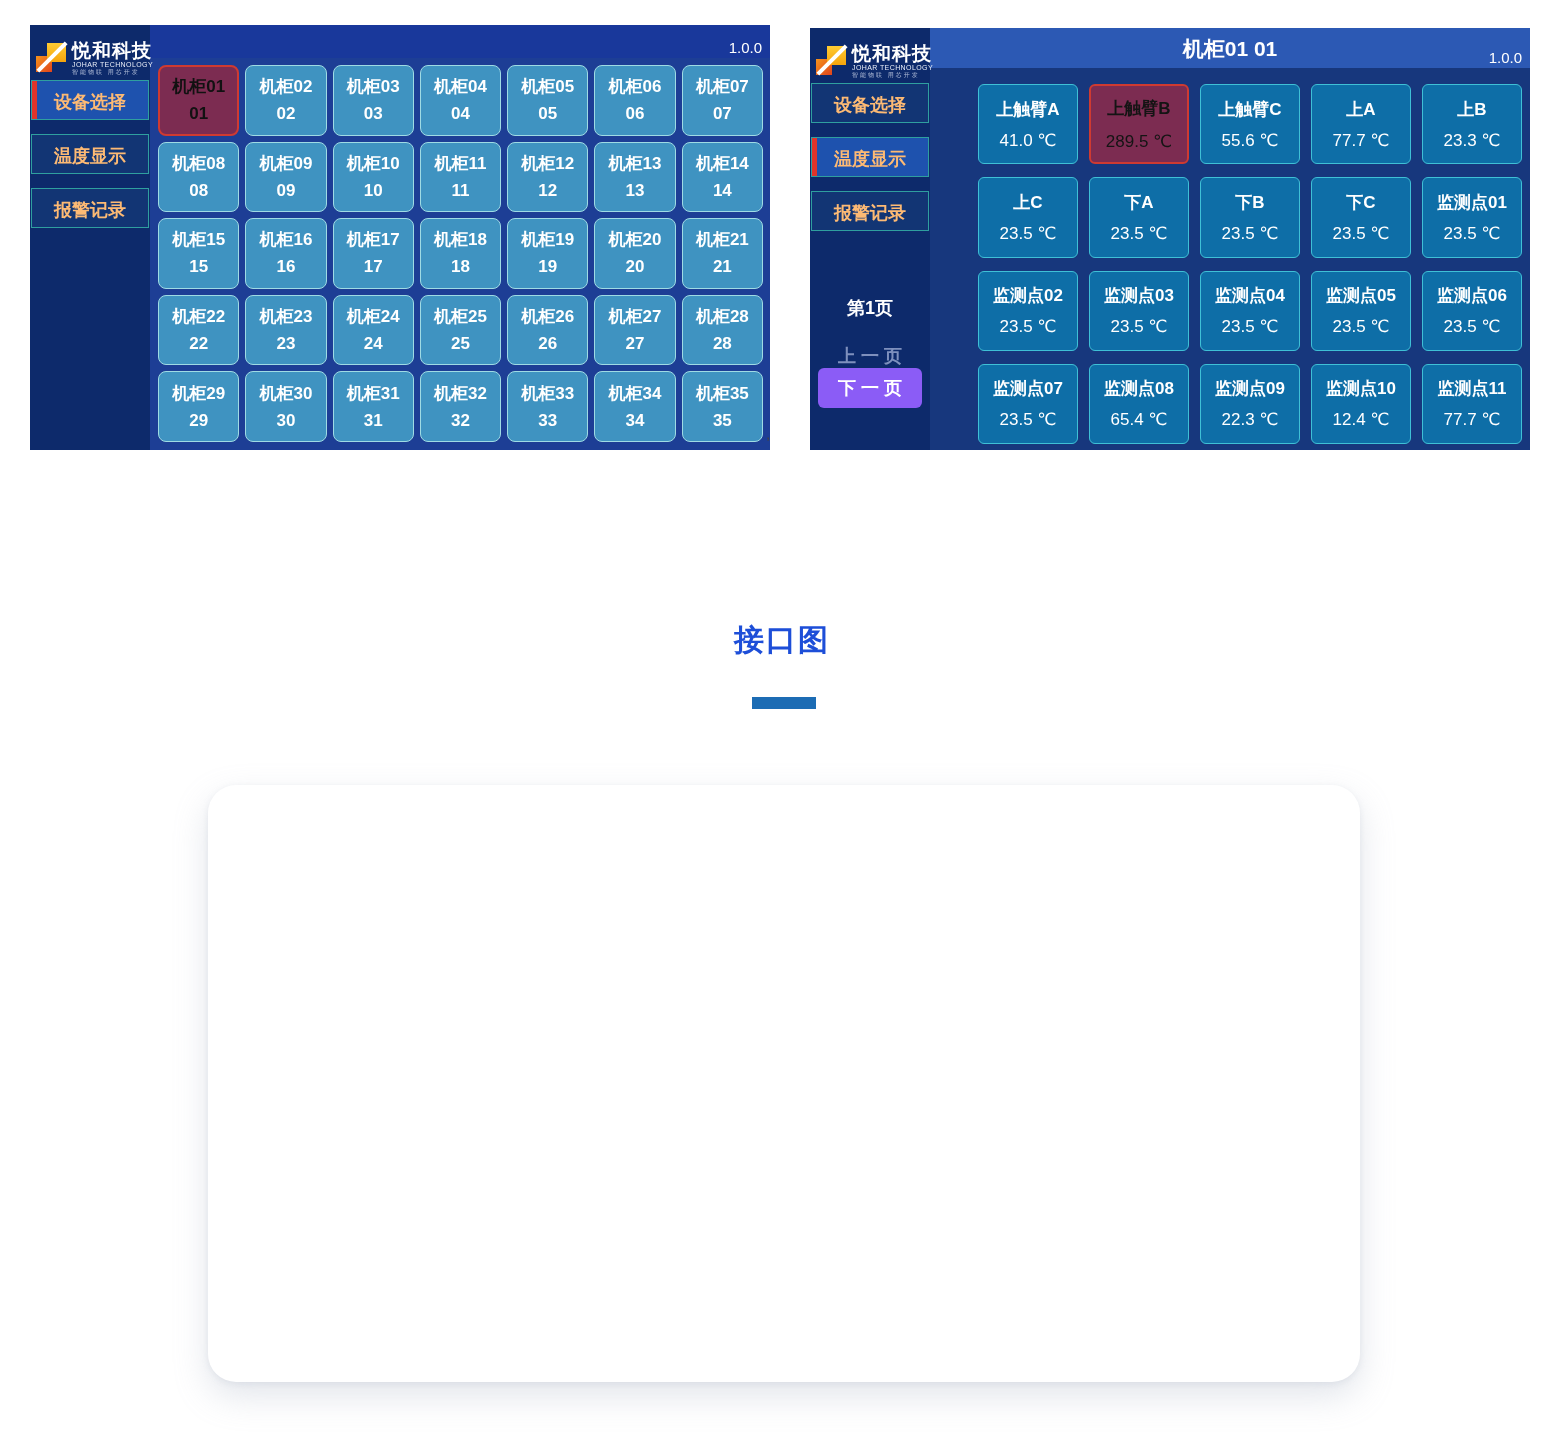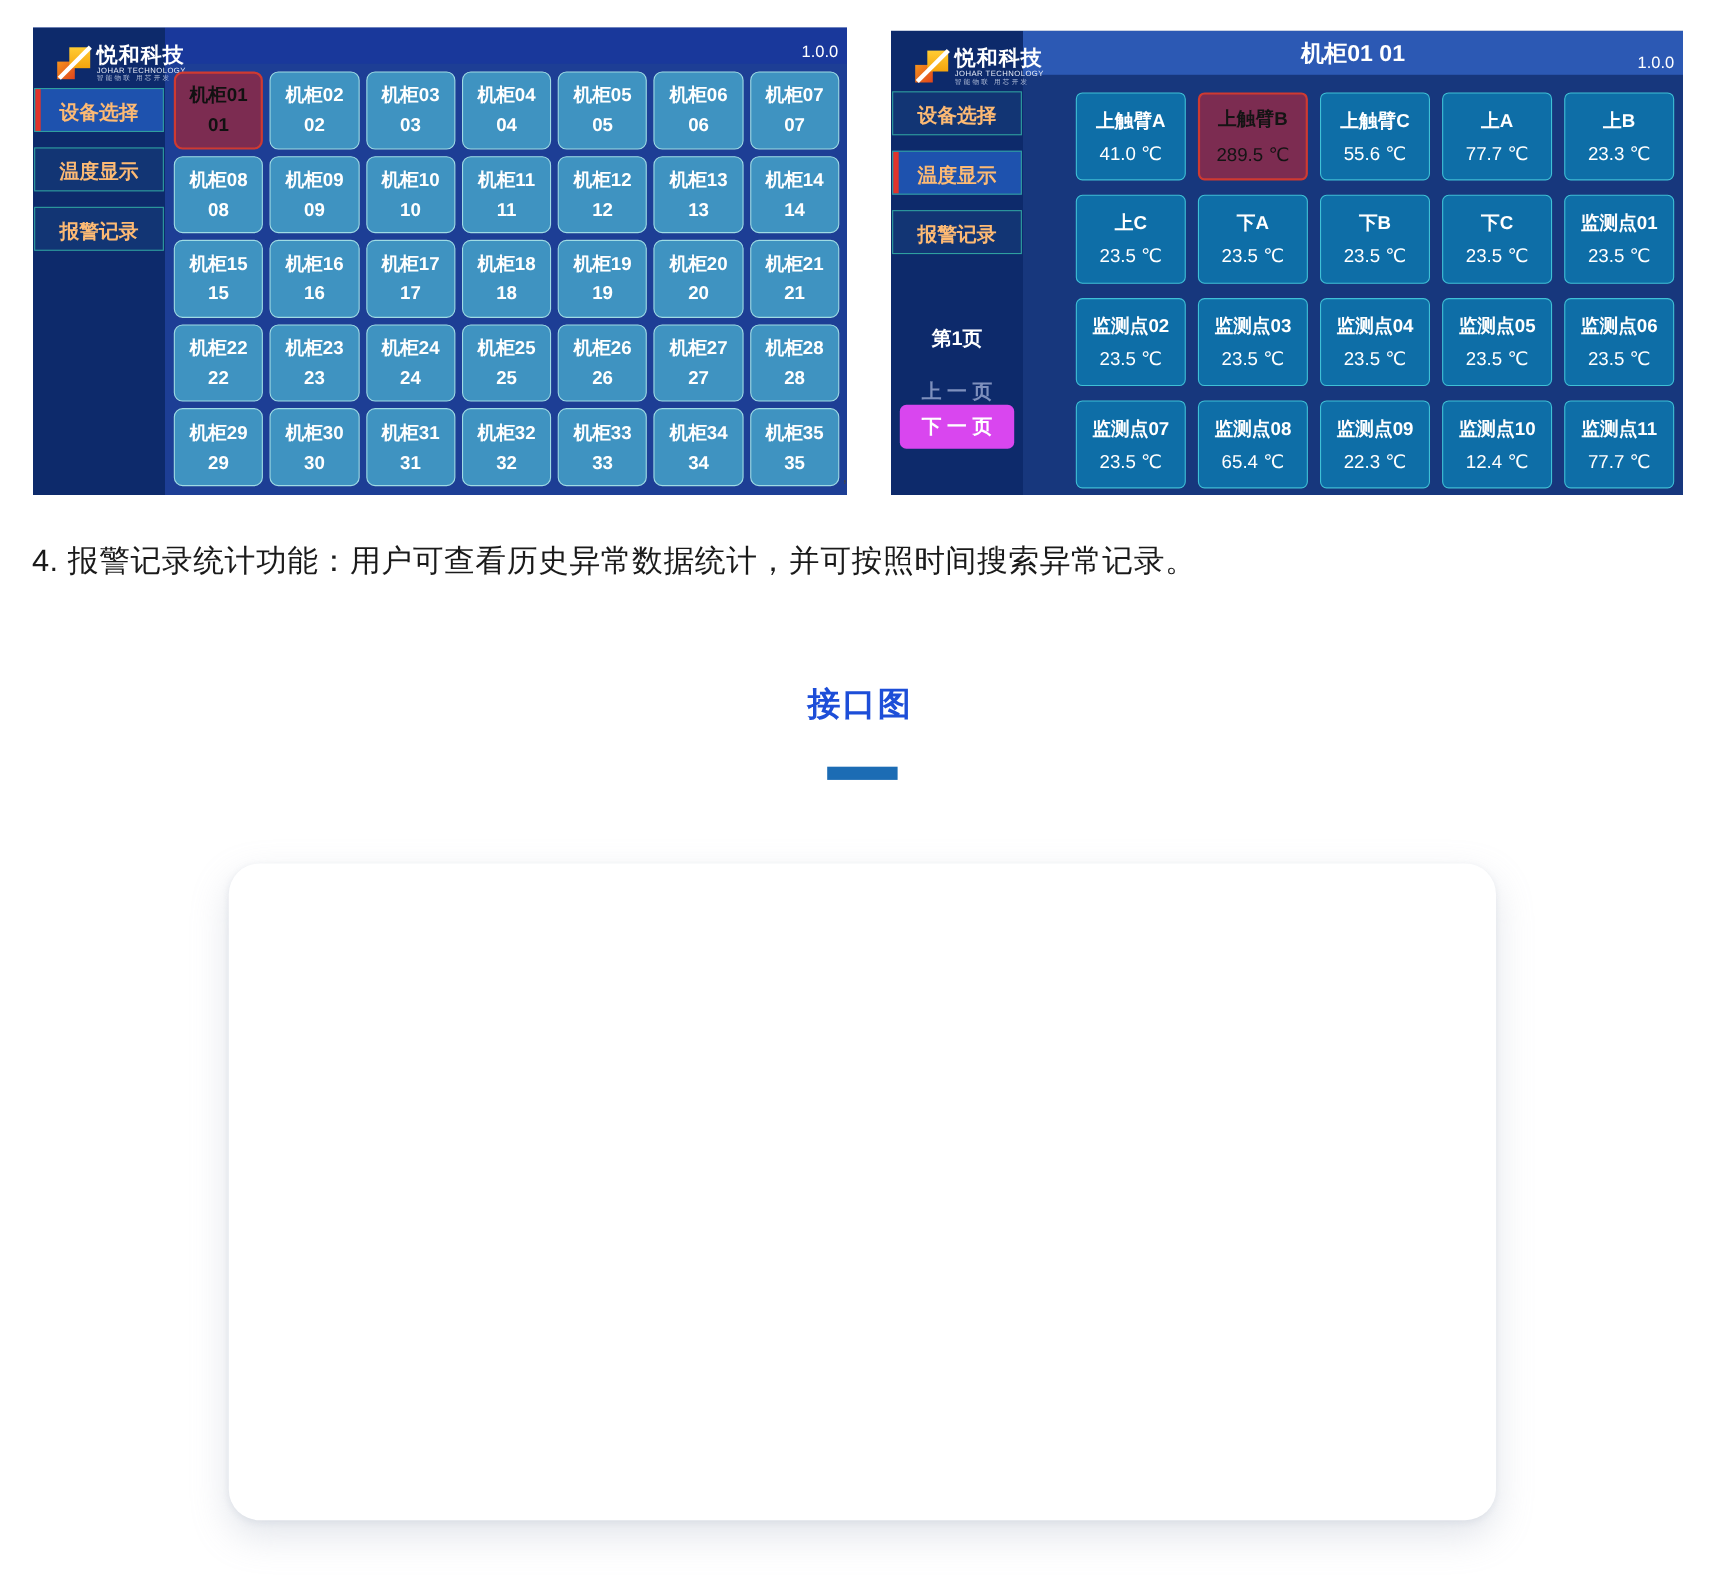--- a/index.html
+++ b/index.html
@@ -5,21 +5,21 @@
   html,body{margin:0;padding:0;background:#ffffff;}
   body{font-family:"Liberation Sans","DejaVu Sans",sans-serif;}
   .page{position:relative;width:1564px;height:1449px;background:#fff;overflow:hidden;}
 
   
   .panel{position:absolute;overflow:hidden;}
   .panel-left{left:30px;top:25px;width:740px;height:425px;background:#1d3e95;}
   .panel-right{left:810px;top:28px;width:720px;height:422px;background:#17377d;}
 
   .side{position:absolute;left:0;top:0;bottom:0;width:120px;background:#0d2a6b;}
-  .logo{position:absolute;left:16px;top:0;width:144px;height:62px;display:flex;align-items:center;padding:4px 0 0 5px;box-sizing:border-box;}
+  .logo{position:absolute;left:0;top:0;width:144px;height:62px;display:flex;align-items:center;padding:4px 0 0 5px;box-sizing:border-box;}
   .logo-mark{position:relative;width:32px;height:32px;flex:0 0 32px;margin-right:5px;}
   .logo-mark .sq1{position:absolute;right:1px;top:1px;width:19px;height:19px;background:linear-gradient(180deg,#ffcc33,#f5a40d);}
   .logo-mark .sq2{position:absolute;left:1px;bottom:2px;width:16px;height:16px;background:linear-gradient(135deg,#f5931c,#e0441c);}
   .logo-mark .slash{position:absolute;left:-3px;top:13px;width:40px;height:4px;background:#ffffff;transform:rotate(-45deg);}
   .logo-cn{color:#fff;font-size:19px;font-weight:bold;letter-spacing:1px;line-height:20px;}
   .logo-en{color:#e9eef8;font-size:7px;letter-spacing:.4px;line-height:8px;}
   .logo-tag{color:#cdd6ea;font-size:6px;letter-spacing:2px;line-height:7px;opacity:.85;}
 
   .side-items{position:absolute;left:0;top:55px;right:0;}
   .side-item{height:40px;line-height:42px;margin:0 1px 14px 1px;text-align:center;color:#fdba74;
@@ -43,21 +43,21 @@
   
   .grid-temps{position:absolute;left:128px;top:56px;right:8px;bottom:6px;display:grid;
     grid-template-columns:repeat(5,1fr);grid-auto-rows:1fr;gap:13px 11px;padding-left:40px;}
   .temp-cell{background:#0e6ea7;border:1px solid #3fc0d6;border-radius:6px;display:flex;flex-direction:column;
     align-items:center;justify-content:center;gap:9px;color:#fff;font-size:17px;cursor:pointer;box-sizing:border-box;}
   .temp-cell .t-label{font-weight:bold;}
   .temp-cell.alarm{background:#7c2c51;border:2px solid #cf3a31;color:#141414;gap:11px;}
 
   .page-label{position:absolute;left:0;width:120px;top:268px;text-align:center;color:#fff;font-size:18px;font-weight:bold;}
   .prev-label{position:absolute;left:0;width:120px;top:292px;text-align:center;color:#7e90bd;font-size:18px;font-weight:bold;cursor:default;margin-top:24px;}
-  .next-btn{position:absolute;left:8px;top:340px;width:104px;height:40px;background:#d946ef;border:none;border-radius:6px;
+  .next-btn{position:absolute;left:8px;top:340px;width:104px;height:40px;background:#8b5cf6;border:none;border-radius:6px;
     color:#fff;font-size:18px;font-weight:bold;text-align:center;line-height:40px;cursor:pointer;}
 
   
   .caption{position:absolute;left:29px;top:491px;font-size:28px;color:#1a1a1a;letter-spacing:.5px;}
   .stray{position:absolute;left:766px;top:425px;font-size:15px;color:#444;}
   .section-title{position:absolute;left:0;right:0;top:620px;text-align:center;font-size:30px;font-weight:bold;color:#1d4ed8;letter-spacing:2px;}
   .section-underline{position:absolute;left:752px;top:697px;width:64px;height:12px;background:#1c6cb4;}
 
   
   .card{position:absolute;left:208px;top:785px;width:1152px;height:597px;background:#fff;border-radius:28px;
@@ -414,21 +414,20 @@
 
         <div class="temp-cell">
           <span class="t-label">监测点11</span>
           <span class="t-value">77.7 ℃</span>
         </div>
       </div>
   </div>
 
   <span class="stray">,</span>
 
-  <div class="caption">4. 报警记录统计功能：用户可查看历史异常数据统计，并可按照时间搜索异常记录。</div>
 
   <div class="section-title">接口图</div>
   <div class="section-underline"></div>
 
   <div class="card">
 
     
     
 
     

